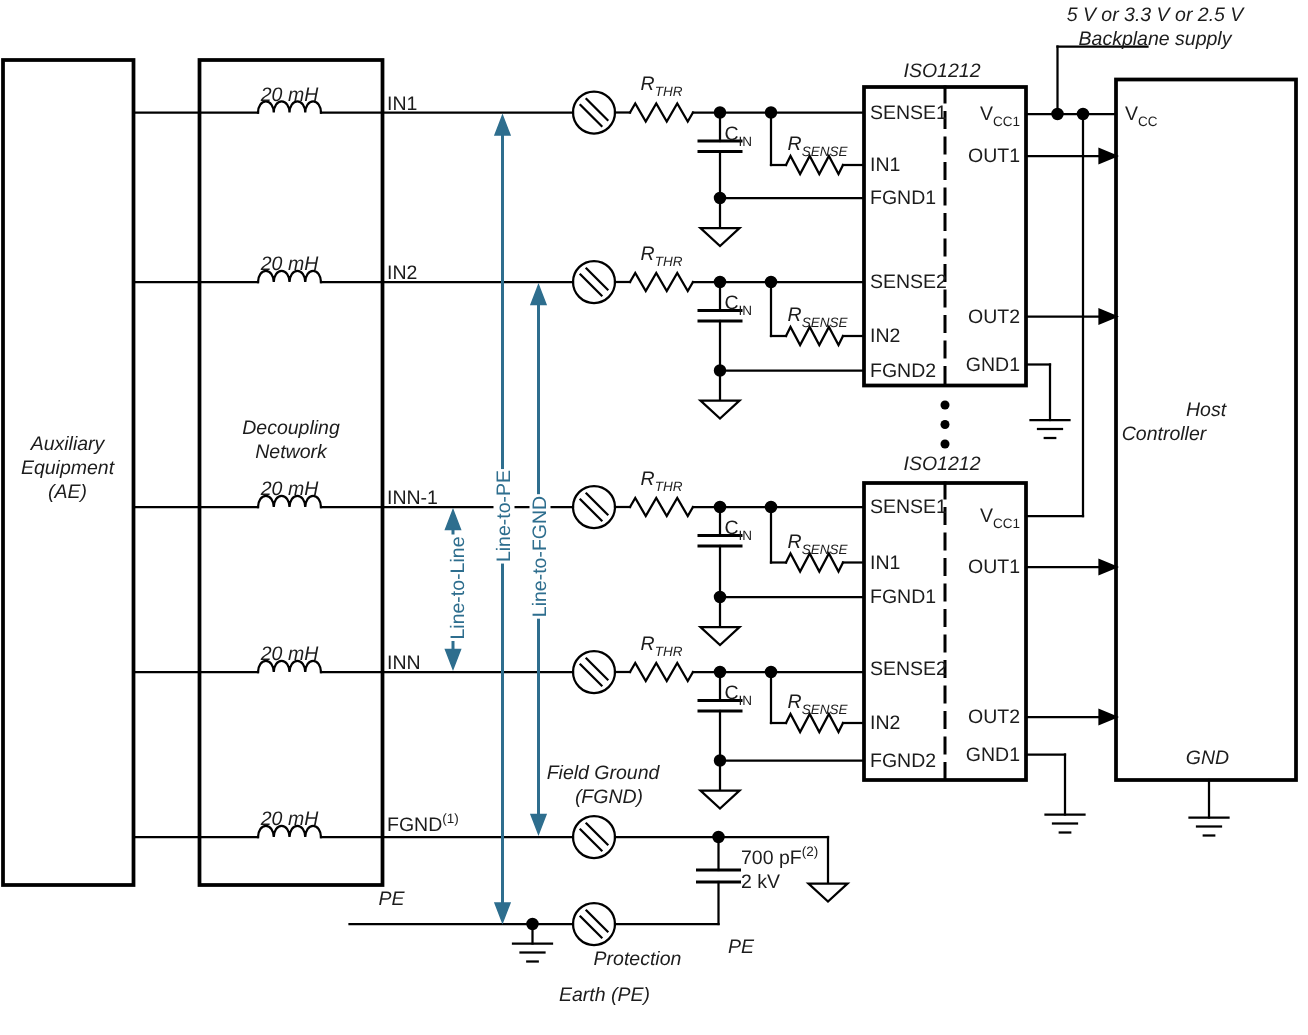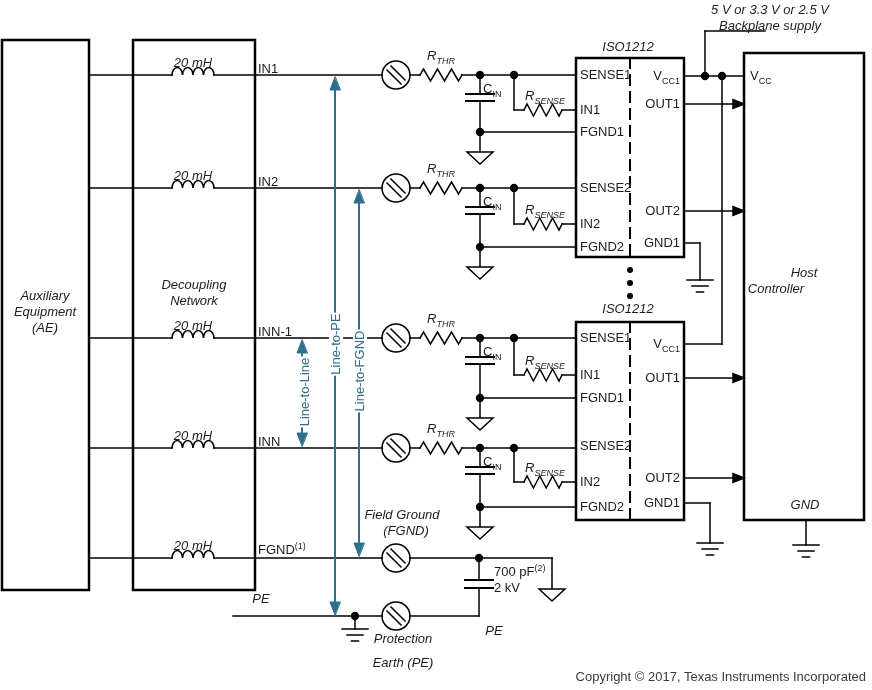--- a/index.html
+++ b/index.html
@@ -342,23 +342,22 @@
 <div class="lbl ctr" style="left:545px;top:88px"><span>R</span><sub>SENSE</sub></div>
 <div class="lbl ctr" style="left:545px;top:202px"><span>R</span><sub>SENSE</sub></div>
 <div class="lbl ctr" style="left:545px;top:353px"><span>R</span><sub>SENSE</sub></div>
 <div class="lbl ctr" style="left:545px;top:460px"><span>R</span><sub>SENSE</sub></div>
 
 <div class="lbl" style="left:494px;top:564px"><span>700 pF</span><sup>(2)</sup></div>
 <div class="lbl" style="left:494px;top:580px">2 kV</div>
 
 <div class="lbl ctr" style="left:402px;top:507px">Field Ground</div>
 <div class="lbl ctr" style="left:406px;top:523px">(FGND)</div>
-<div class="lbl ctr" style="left:403px;top:631px">Protection</div>
+<div class="lbl ctr" style="left:425px;top:631px">Protection</div>
 <div class="lbl ctr" style="left:403px;top:655px">Earth (PE)</div>
 <div class="lbl ctr" style="left:494px;top:623px">PE</div>
 
 <div class="vlbl" style="left:305px;top:392px">Line-to-Line</div>
 <div class="vlbl" style="left:336px;top:344px">Line-to-PE</div>
 <div class="vlbl" style="left:360px;top:371px">Line-to-FGND</div>
 
-<div class="lbl rt copyright" style="left:866px;top:669px">Copyright © 2017, Texas Instruments Incorporated</div>
 
 </div>
 
 </body></html>

